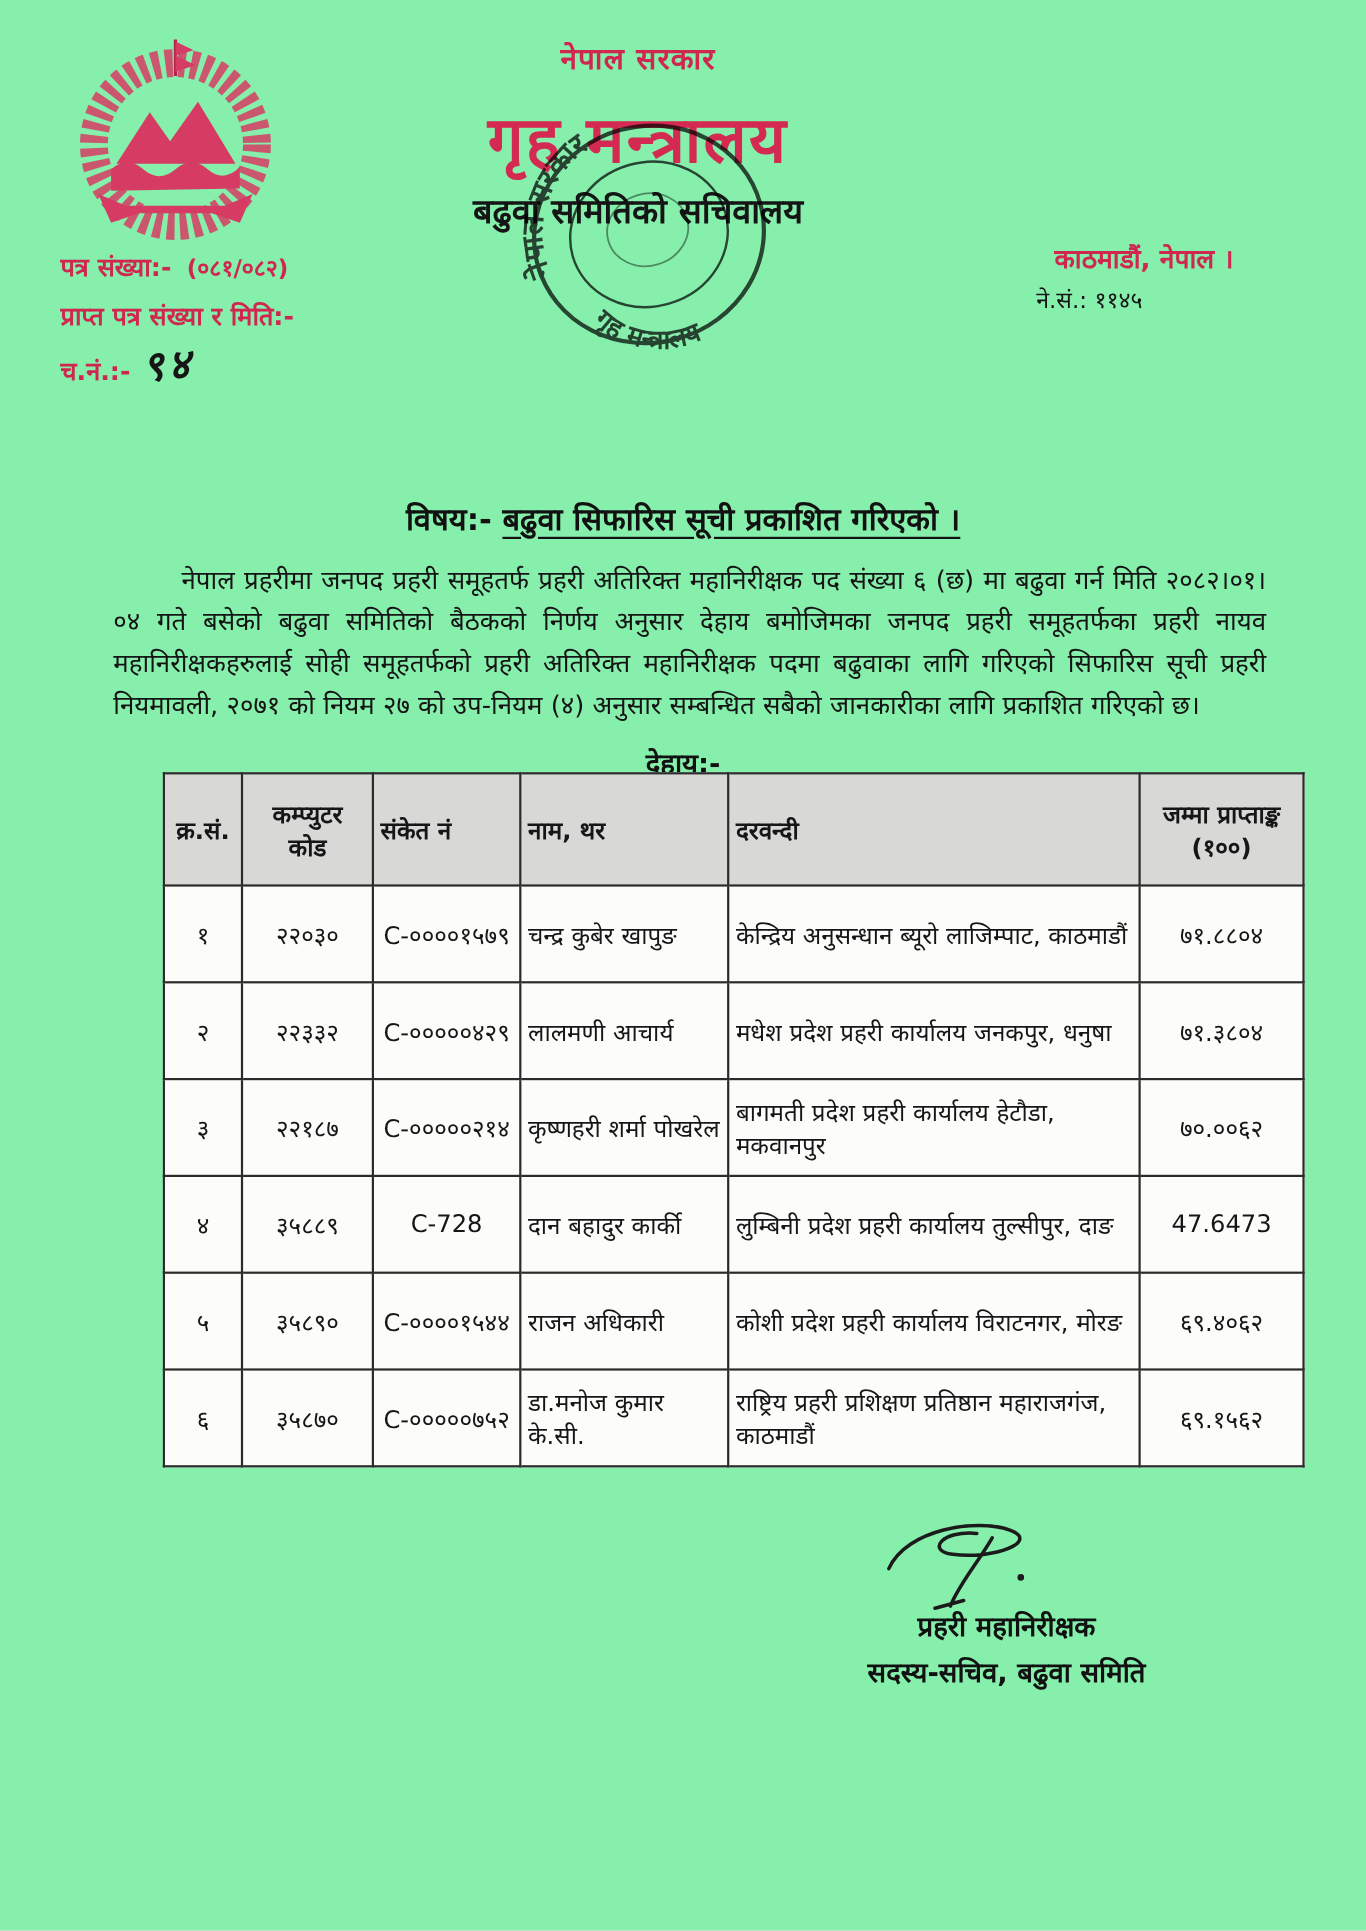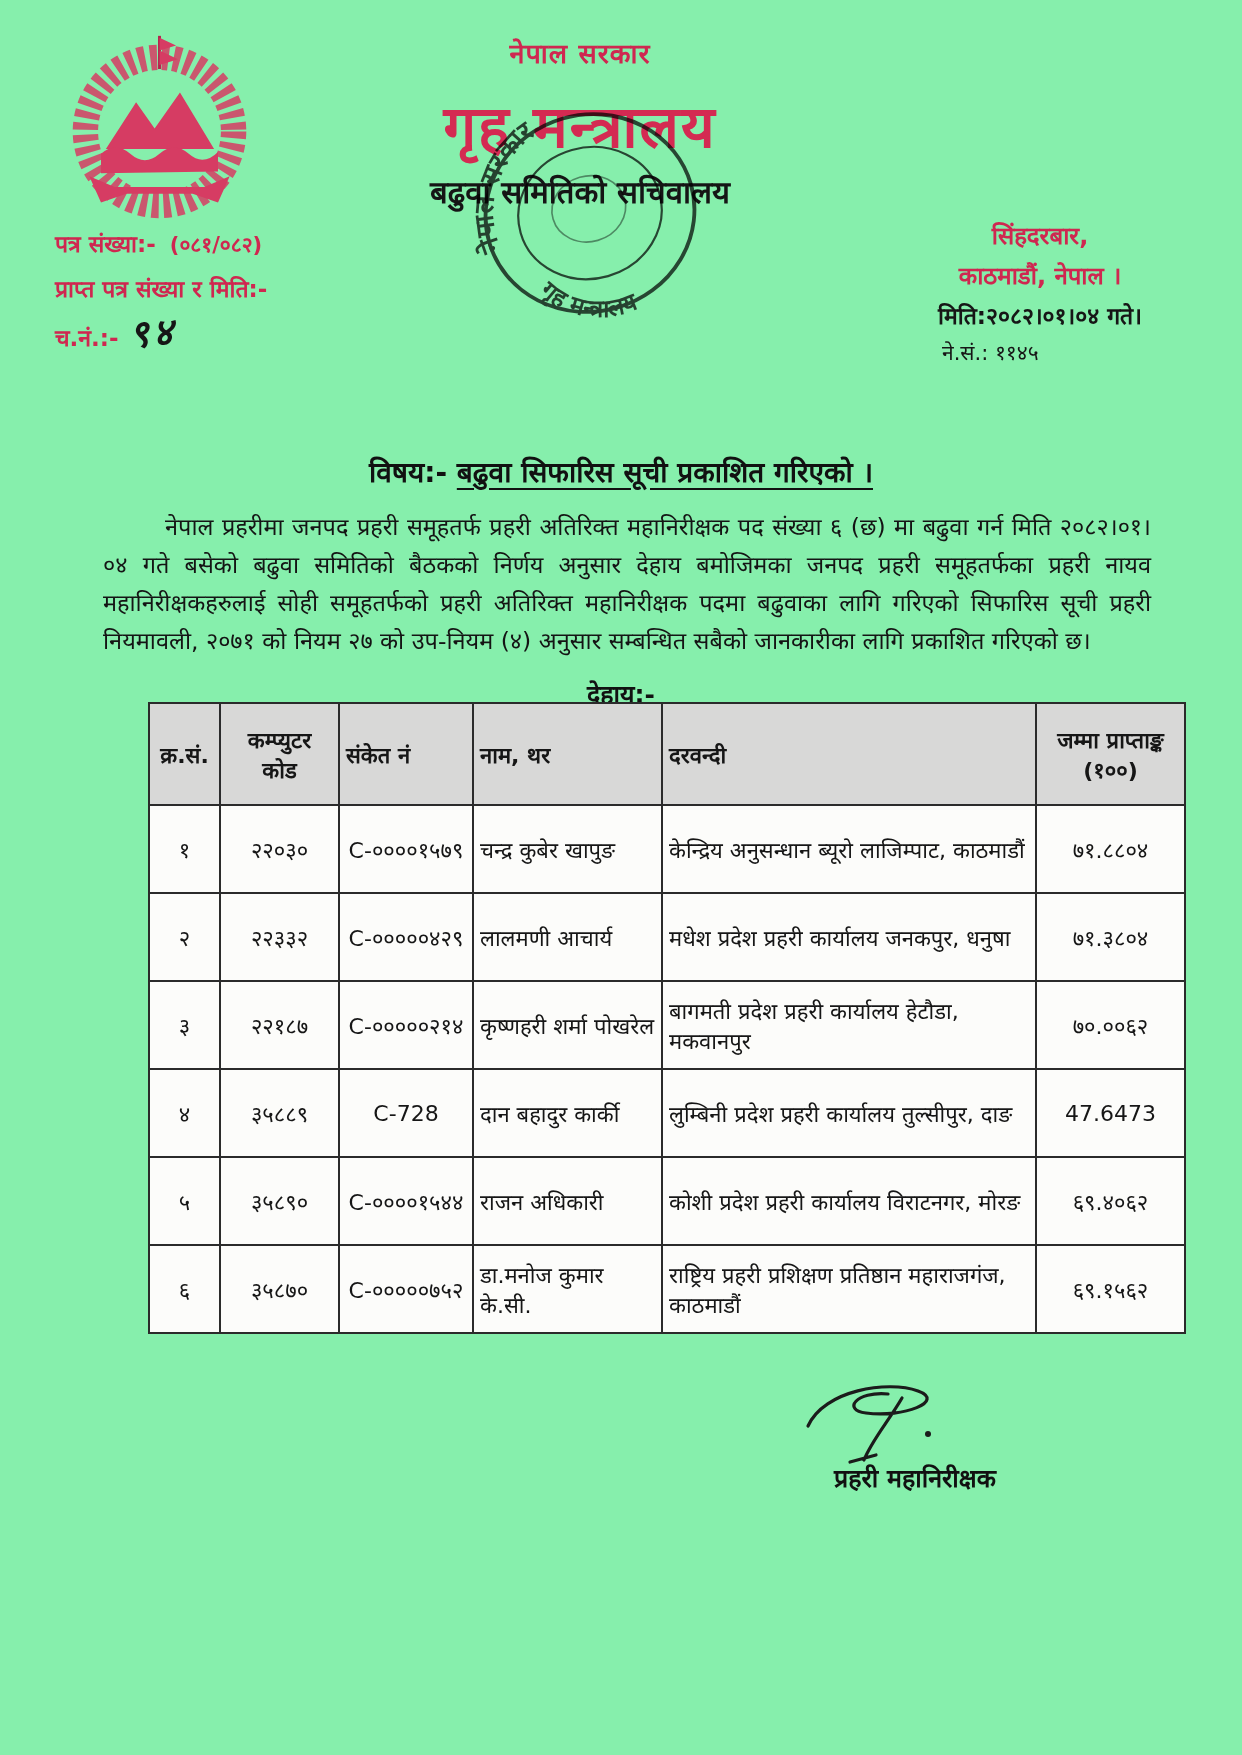--- a/index.html
+++ b/index.html
@@ -88,23 +88,21 @@
     <div>
       <span>पत्र संख्या:-</span><span class="ref-value">(०८१/०८२)</span>
     </div>
     <div>प्राप्त पत्र संख्या र मिति:-</div>
     <div>
       <span>च.नं.:-</span><span class="chn-value">९४</span>
     </div>
   </div>
 
   <div class="addr-block">
-    <div class="addr-red">सिंहदरबार,</div>
     <div class="addr-red">काठमाडौं, नेपाल ।</div>
-    <div class="addr-date">मिति:२०८२।०१।०४ गते।</div>
     <div class="addr-nesan">ने.सं.: ११४५</div>
   </div>
 
   <div class="subject">
     <span>विषय:-</span>
     <span class="u">बढुवा सिफारिस सूची प्रकाशित गरिएको ।</span>
   </div>
 
   <div class="body-par">नेपाल प्रहरीमा जनपद प्रहरी समूहतर्फ प्रहरी अतिरिक्त महानिरीक्षक पद संख्या ६ (छ) मा बढुवा गर्न मिति २०८२।०१।०४ गते बसेको बढुवा समितिको बैठकको निर्णय अनुसार देहाय बमोजिमका जनपद प्रहरी समूहतर्फका प्रहरी नायव महानिरीक्षकहरुलाई सोही समूहतर्फको प्रहरी अतिरिक्त महानिरीक्षक पदमा बढुवाका लागि गरिएको सिफारिस सूची प्रहरी नियमावली, २०७१ को नियम २७ को उप-नियम (४) अनुसार सम्बन्धित सबैको जानकारीका लागि प्रकाशित गरिएको छ।</div>
 
@@ -173,15 +171,16 @@
       </tbody>
   </table>
 
   <svg class="sig-scribble" viewBox="0 0 170 95">
     <path d="M8,48 C24,12 88,2 118,13 C146,23 104,40 66,35 C42,32 56,13 88,16 M102,20 C88,44 72,62 64,82 M50,84 l26,-7" fill="none" stroke="#1b1b1b" stroke-width="3.2" stroke-linecap="round"></path>
     <circle cx="128" cy="56" r="3" fill="#1b1b1b"></circle>
   </svg>
 
   <div class="sig-block">
     <div class="sig-title">प्रहरी महानिरीक्षक</div>
+    <div class="sig-role">सदस्य-सचिव, बढुवा समिति</div>
   </div>
 
 </div>
 
 </body></html>

